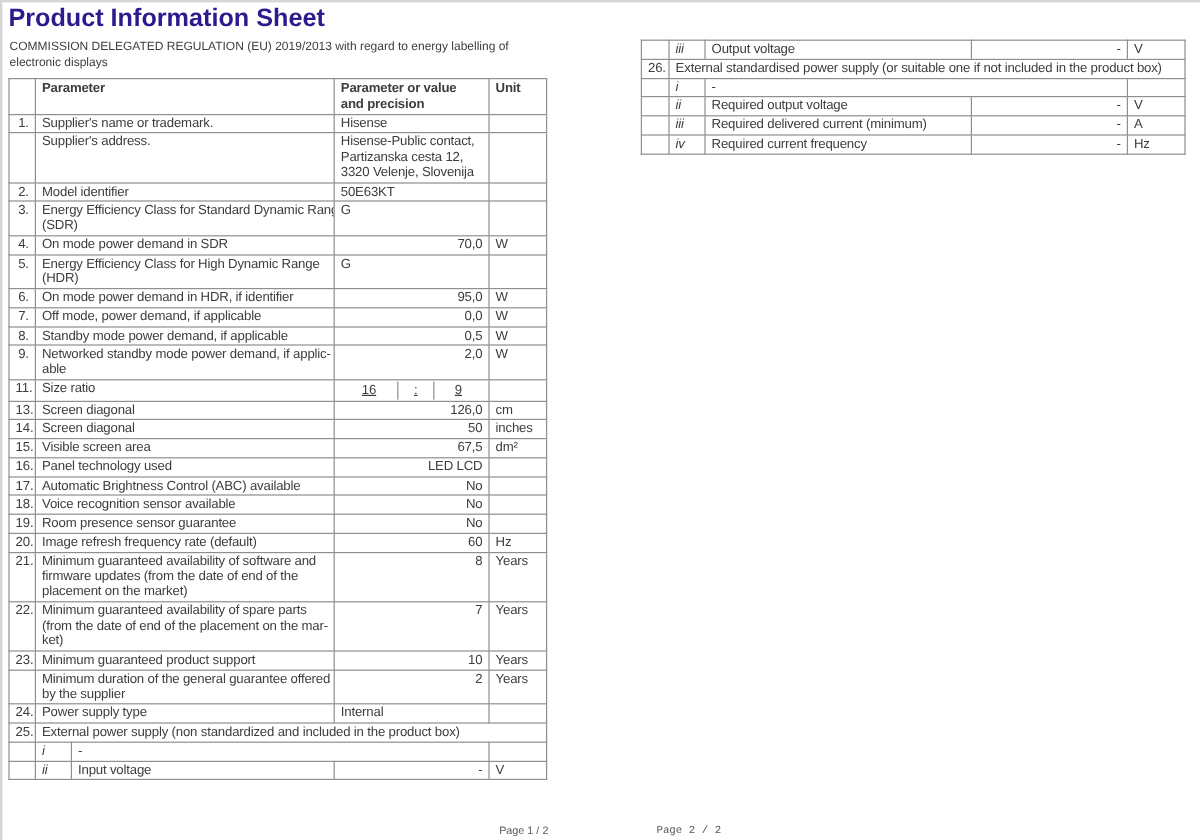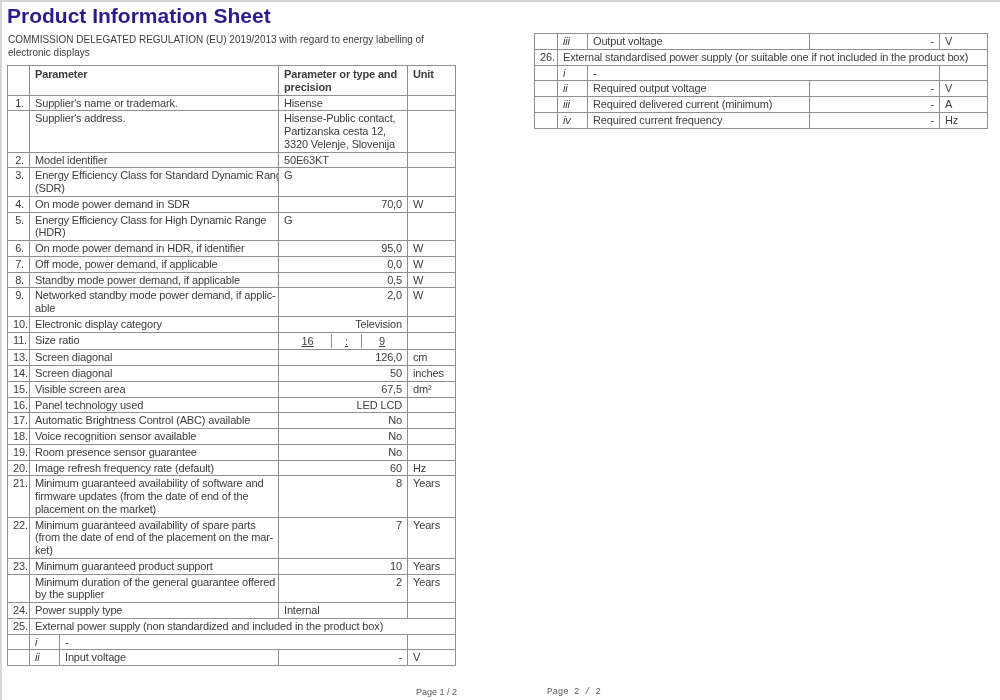--- a/index.html
+++ b/index.html
@@ -49,21 +49,21 @@
         <col style="width:22px">
           <col style="width:30px">
           <col style="width:219px">
           <col style="width:129px">
           <col style="width:48px">
       </colgroup>
       <thead>
         <tr>
           <th></th>
           <th colspan="2">Parameter</th>
-          <th>Parameter or type and precision</th>
+          <th>Parameter or value and precision</th>
           <th>Unit</th>
         </tr>
       </thead>
       <tbody id="tbody1">
           <tr>
             <td class="num">1.</td>
             <td class="param" colspan="2">Supplier's name or trademark.</td>
             <td class="val ">Hisense</td>
             <td class="unit"></td>
           </tr>
@@ -116,26 +116,20 @@
             <td class="param" colspan="2">Standby mode power demand, if applicable</td>
             <td class="val right">0,5</td>
             <td class="unit">W</td>
           </tr>
           <tr>
             <td class="num">9.</td>
             <td class="param" colspan="2">Networked standby mode power demand, if applic-
 able</td>
             <td class="val right">2,0</td>
             <td class="unit">W</td>
-          </tr>
-          <tr>
-            <td class="num">10.</td>
-            <td class="param" colspan="2">Electronic display category</td>
-            <td class="val right">Television</td>
-            <td class="unit"></td>
           </tr>
           <tr>
             <td class="num">11.</td>
             <td class="param" colspan="2">Size ratio</td>
             <td class="val splitcell">
               <div class="split-wrap">
                 <div class="seg seg0">16</div>
                 <div class="seg seg1">:</div>
                 <div class="seg seg2">9</div>
               </div>

